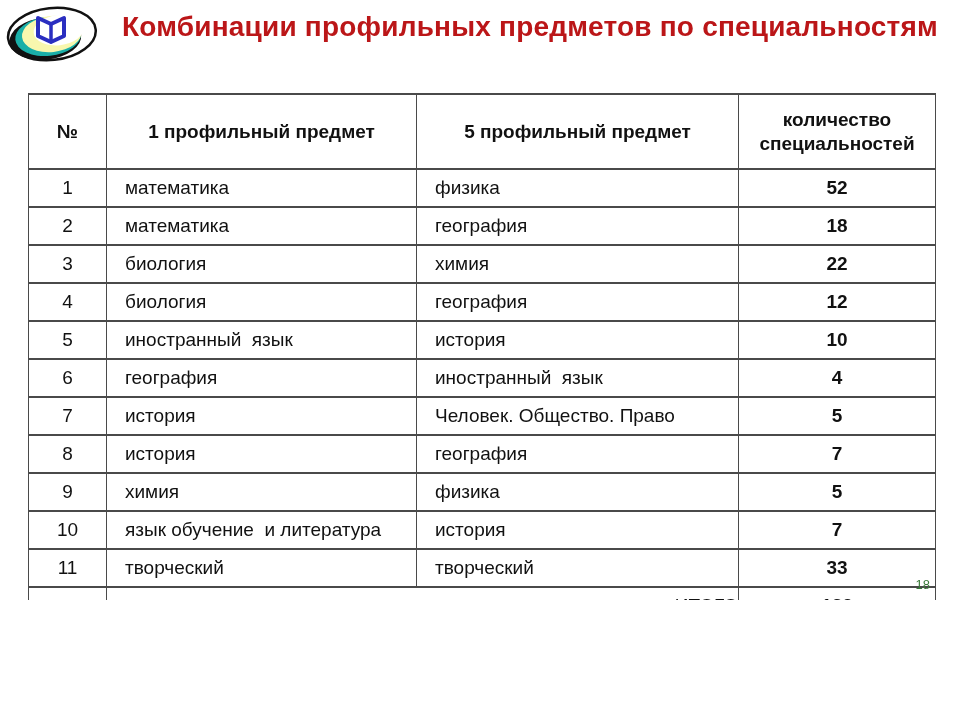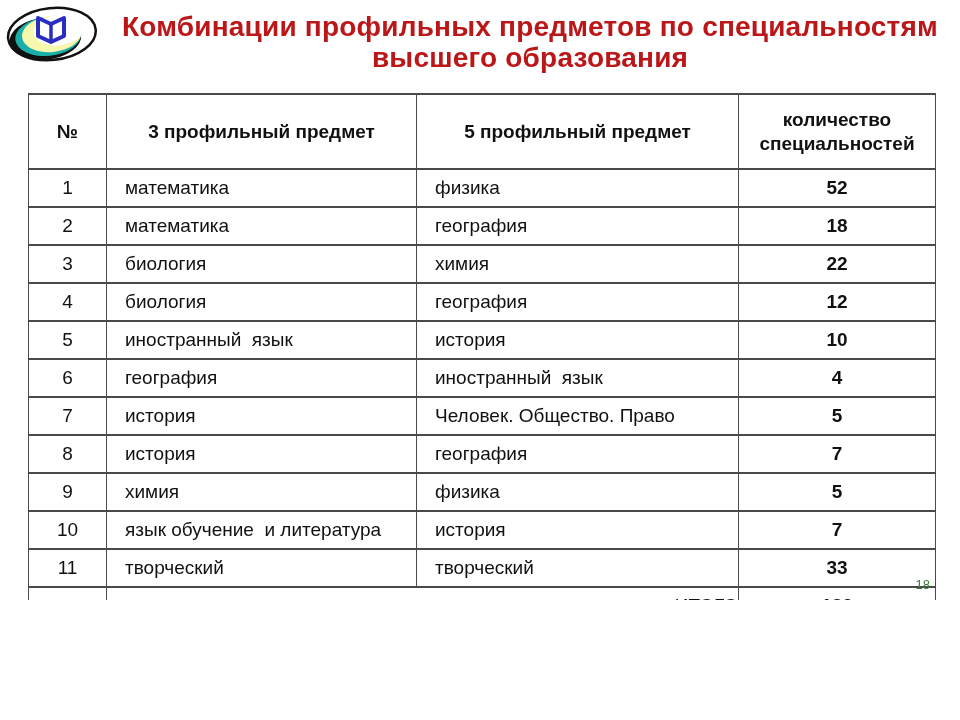--- a/index.html
+++ b/index.html
@@ -95,34 +95,33 @@
       <ellipse cx="53" cy="26" rx="25" ry="15" fill="#ffffff"></ellipse>
     </g>
     <g>
       <path d="M32 13 L45 19 L58 13 L58 31 L45 37 L32 31 Z" fill="#ffffff" stroke="#2a2ec0" stroke-width="4" stroke-linejoin="round"></path>
       <path d="M45 19 L45 37" stroke="#2a2ec0" stroke-width="3.5"></path>
     </g>
   </svg>
 
   <div class="title" style="color: rgb(187, 22, 24);">
     <div>Комбинации профильных предметов по специальностям</div>
-    <div>высшего образования</div>
   </div>
 
   <table class="subjects">
     <colgroup>
       <col style="width:78px">
       <col style="width:310px">
       <col style="width:322px">
       <col style="width:197px">
     </colgroup>
     <thead>
       <tr>
         <th>№</th>
-        <th>3 профильный предмет</th>
+        <th>1 профильный предмет</th>
         <th>5 профильный предмет</th>
         <th>количество специальностей</th>
       </tr>
     </thead>
     <tbody id="table-body">
         <tr>
           <td class="c-num">1</td>
           <td class="c-subj">математика</td>
           <td class="c-subj">физика</td>
           <td class="c-count">52</td>

